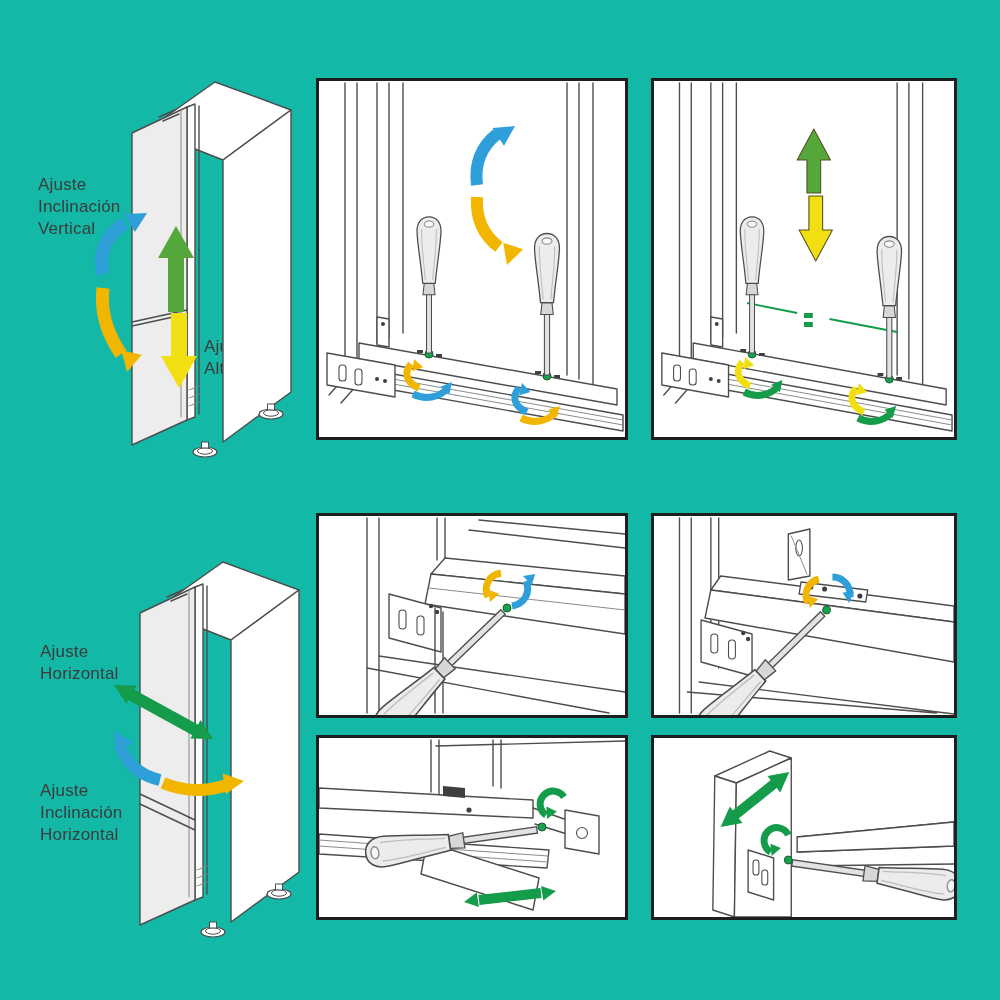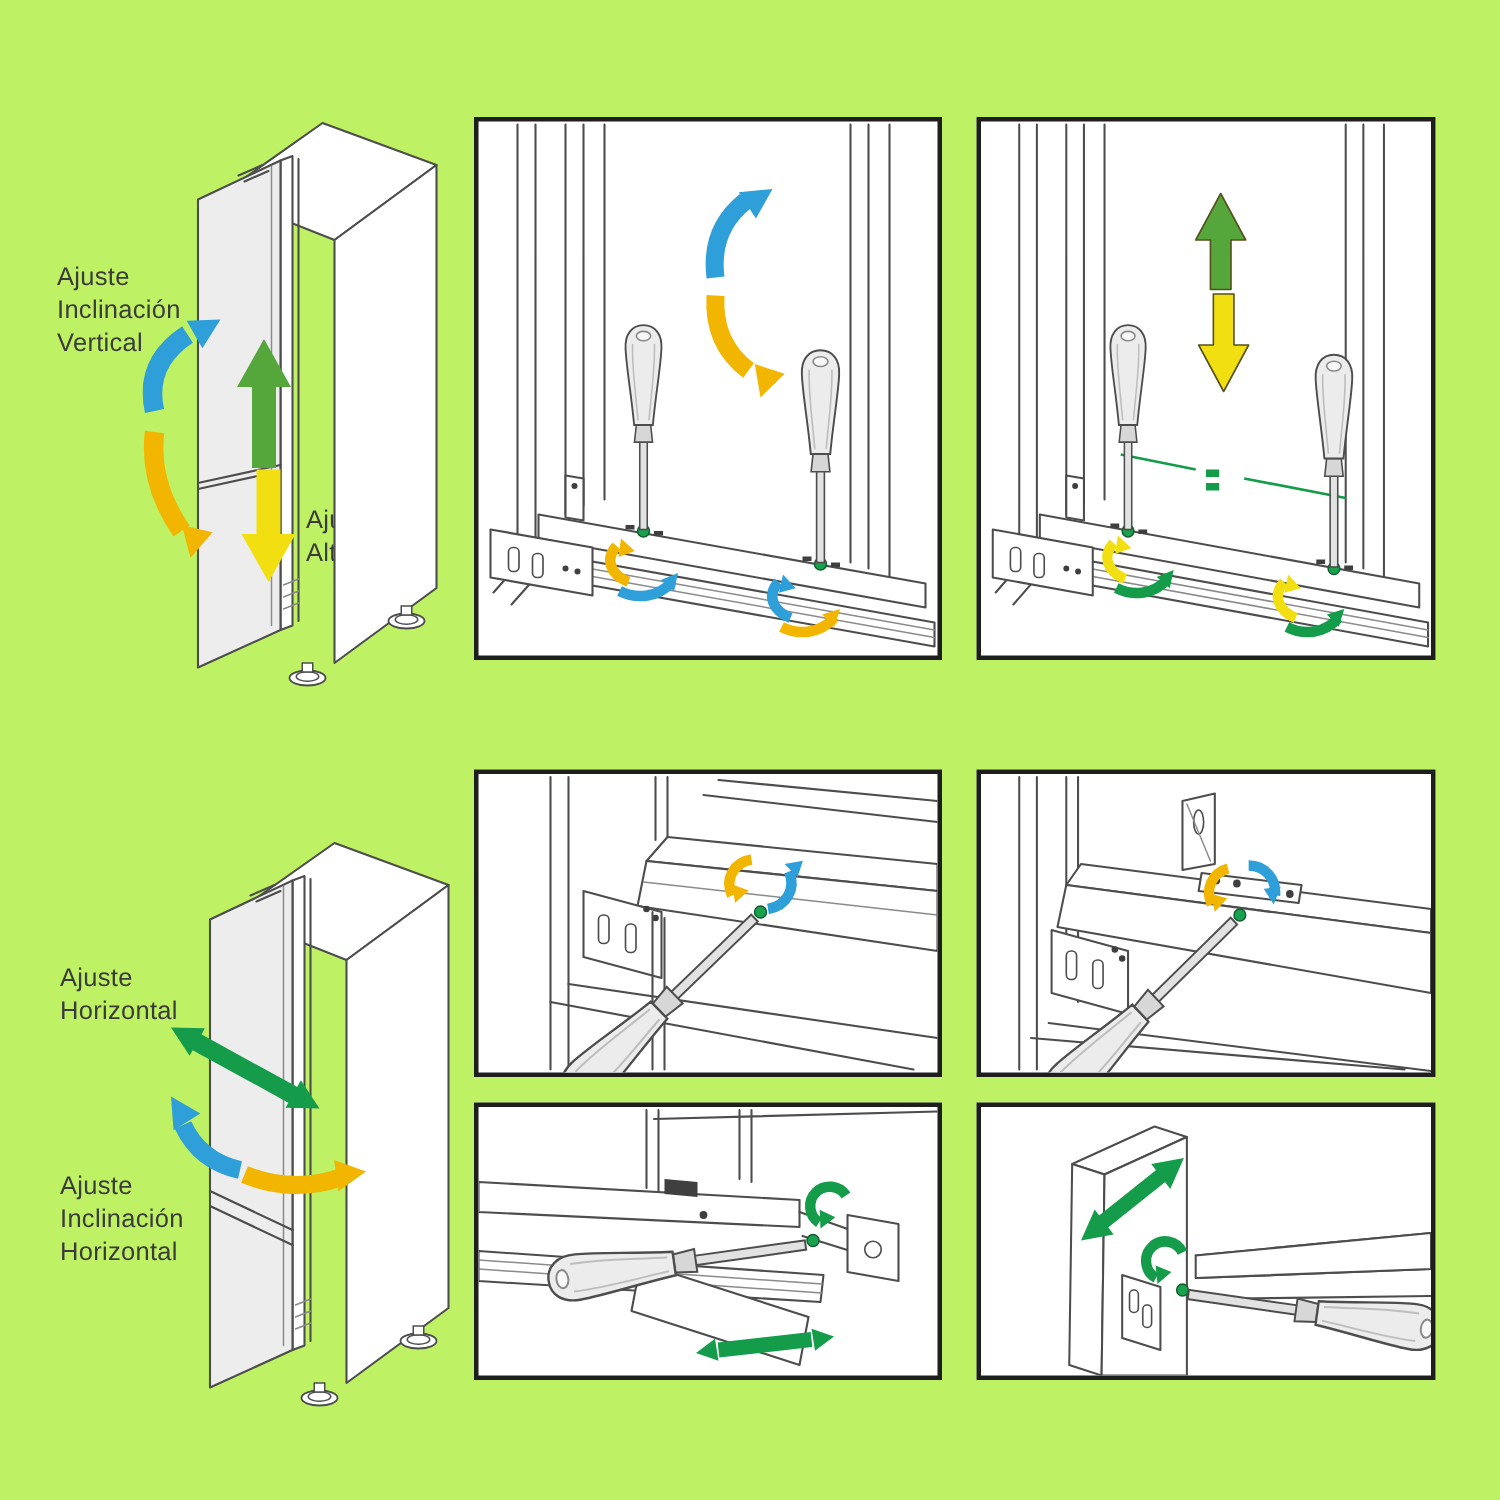--- a/index.html
+++ b/index.html
@@ -1,16 +1,16 @@
 <!DOCTYPE html>
 <html style="--blue: #2E9FD8; --amber: #F3B600; --yellow: #F2DF12; --green: #55A73B; --emerald: #149C4B; --screw: #18A24E; --ink: #3B3B3B; --line: #4D4D4D; --panel_border: #1E1E1E; --door: #EDEDED;"><head>
 <meta charset="utf-8">
 <style>
   html,body{margin:0;padding:0;background:#fff}
-  #stage{position:relative;width:1000px;height:1000px;background:#bef264;overflow:hidden;
+  #stage{position:relative;width:1000px;height:1000px;background:#14b8a6;overflow:hidden;
          font-family:"Liberation Sans",sans-serif}
   .panel{position:absolute;background:#fff;border:3px solid var(--panel_border,#1e1e1e);box-sizing:border-box}
   .fig{position:absolute}
   .lbl{position:absolute;color:var(--ink,#3b3b3b);font-size:17px;line-height:22px;letter-spacing:.2px}
   .lbl span{display:block;white-space:nowrap}
   svg{display:block;width:100%;height:100%}
   
   .ln{fill:none;stroke:var(--line,#4d4d4d);stroke-width:1.4;stroke-linecap:round;stroke-linejoin:round}
   .thin{stroke-width:1;stroke:#8b8b8b}
   .wf{fill:#fff;stroke:var(--line,#4d4d4d);stroke-width:1.4;stroke-linejoin:round}

